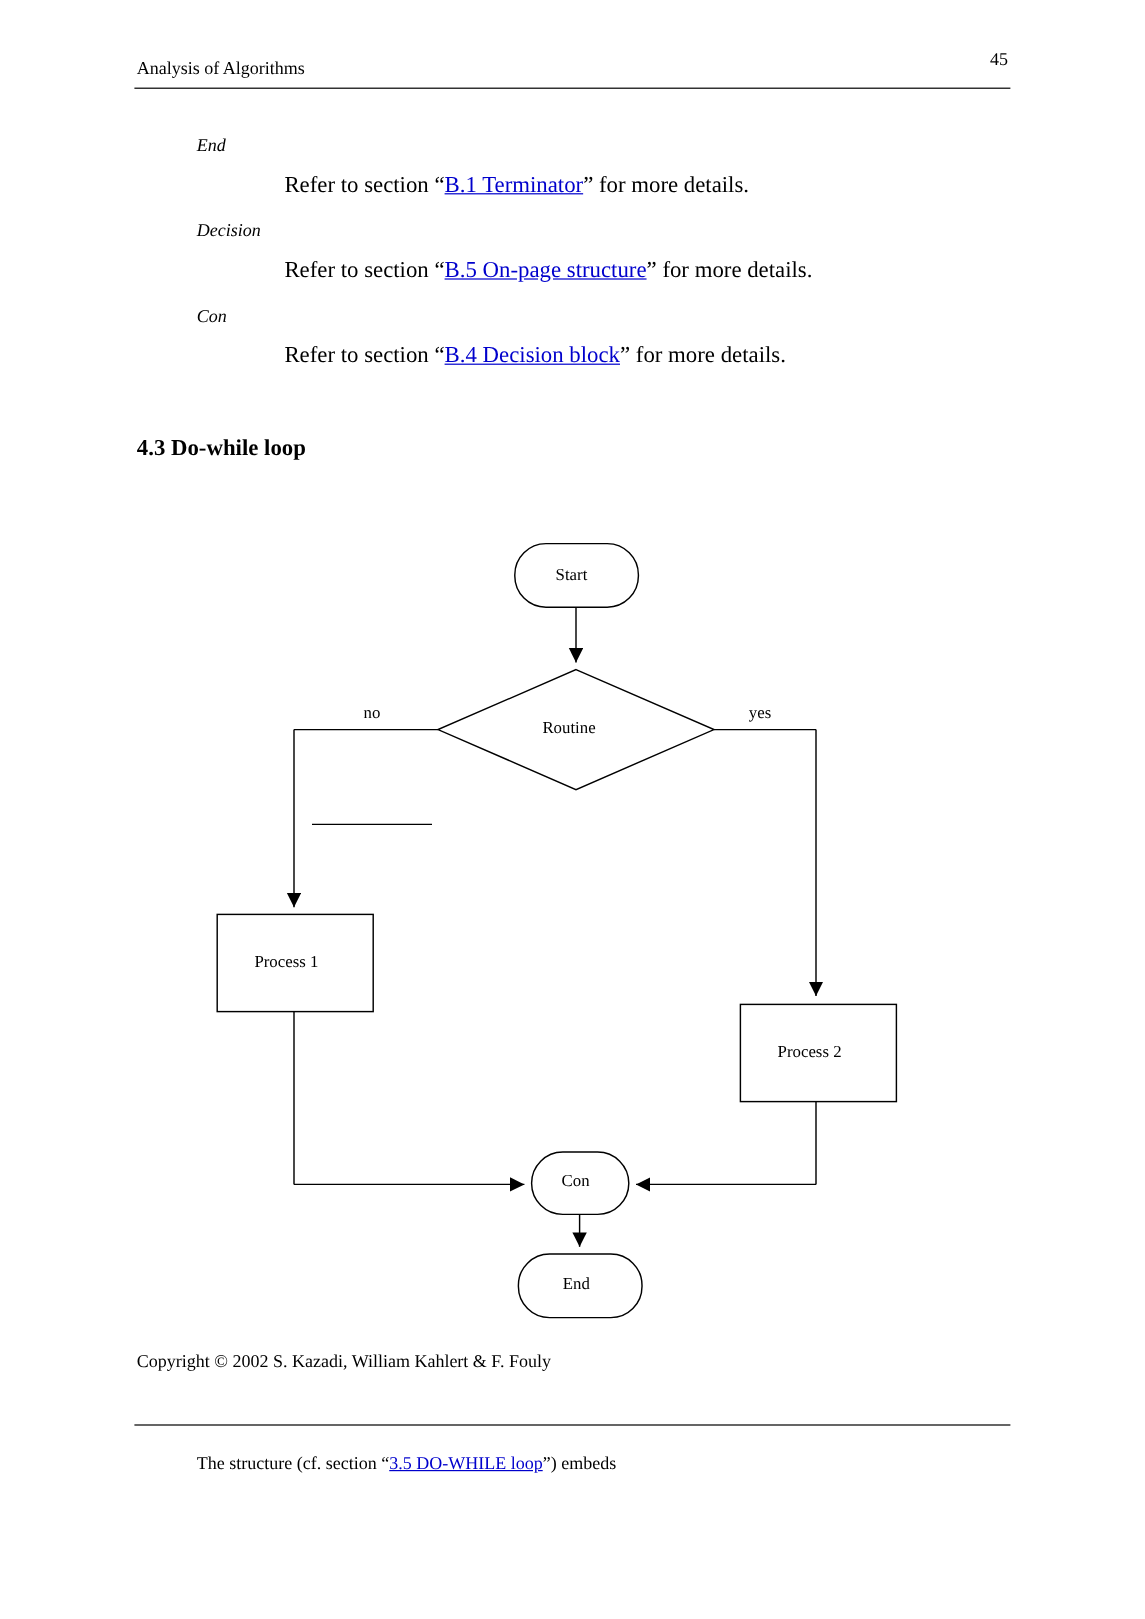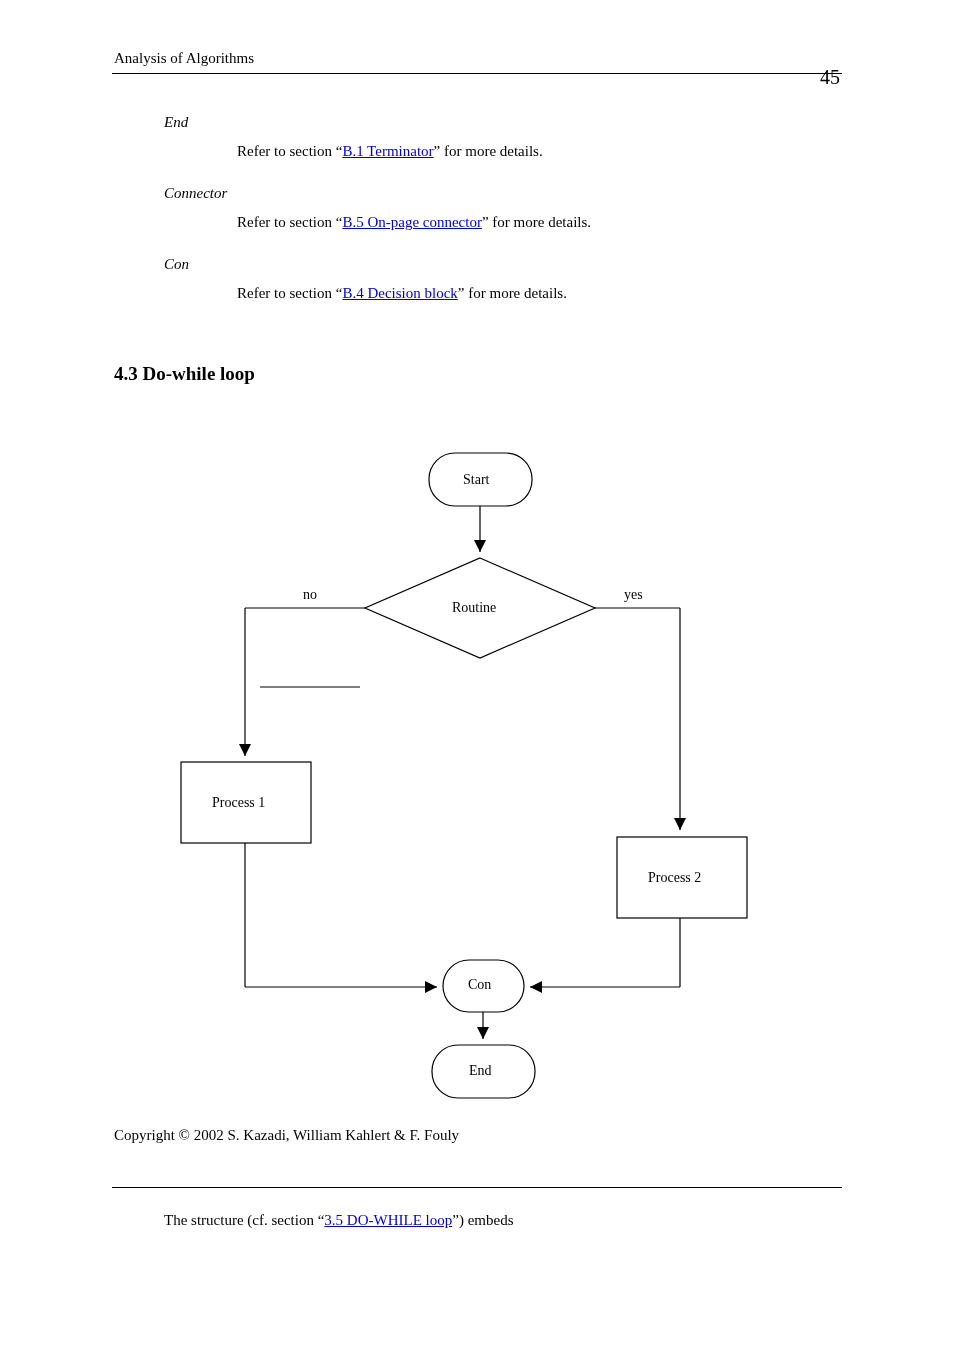--- a/index.html
+++ b/index.html
@@ -1,25 +1,25 @@
 <!DOCTYPE html>
 <html><head>
 <meta charset="utf-8">
 <style>
   *{box-sizing:border-box;margin:0;padding:0}
   body{font-family:"Times New Roman",serif;background:#fff;color:#000}
   .page{width:954px;height:1349px;position:relative;margin:0 auto;background:#fff}
   .hr-top{position:absolute;left:112px;right:112px;top:73px;border-top:1.5px solid #000}
   .hr-bot{position:absolute;left:112px;right:112px;top:1187px;border-top:1.5px solid #000}
   .hdr-l{position:absolute;top:50px;left:114px;font-size:15px}
-  .hdr-r{position:absolute;top:66px;right:114px;font-size:20px}
+  .hdr-r{position:absolute;top:42px;right:114px;font-size:15px}
   .ftr{position:absolute;top:1127px;left:114px;font-size:15px}
   .section-label{position:absolute;font-size:15px}
   .sublabel{position:absolute;font-size:15px}
-  .ref-line{position:absolute;font-size:15px;line-height:1.45;white-space:nowrap}
+  .ref-line{position:absolute;font-size:19px;line-height:1.45;white-space:nowrap}
   .link{color:#0000cc;text-decoration:underline}
   .quote{font-family:"Times New Roman",serif}
   .heading{position:absolute;font-size:19px;font-weight:bold}
   .small-label{position:absolute;font-size:14px}
   .italic{font-style:italic}
   .footnote{position:absolute;font-size:15px;line-height:1.45}
   svg{position:absolute;overflow:visible}
 </style>
 </head>
 <body>
@@ -30,24 +30,24 @@
 <div class="hr-top"></div>
 <div class="hr-bot"></div>
 <div class="ftr">Copyright © 2002 S. Kazadi, William Kahlert &amp; F. Fouly</div>
 
 <div class="section-label" style="left:164px;top:114px">  <span class="italic">End</span></div>
 <div class="ref-line" style="left:237px;top:141px">
   <span>Refer to section </span><span class="quote">“</span><a class="link">B.1 Terminator</a><span class="quote">”</span><span> for more details.</span>
 </div>
 
 <div class="sublabel" style="left:164px;top:185px">
-  <span></span><span class="italic">      Connector</span>
+  <span></span><span class="italic">      Decision</span>
 </div>
 <div class="ref-line" style="left:237px;top:212px">
-  <span>Refer to section </span><span class="quote">“</span><a class="link">B.5 On-page connector</a><span class="quote">”</span><span> for more details.</span>
+  <span>Refer to section </span><span class="quote">“</span><a class="link">B.5 On-page structure</a><span class="quote">”</span><span> for more details.</span>
 </div>
 
 <div class="sublabel" style="left:164px;top:256px">
   <span></span><span class="italic">      Con</span>
 </div>
 <div class="ref-line" style="left:237px;top:283px">
   <span>Refer to section </span><span class="quote">“</span><a class="link">B.4 Decision block</a><span class="quote">”</span><span> for more details.</span>
 </div>
 
 <div class="heading" style="left:114px;top:363px">4.3 Do-while loop</div>

